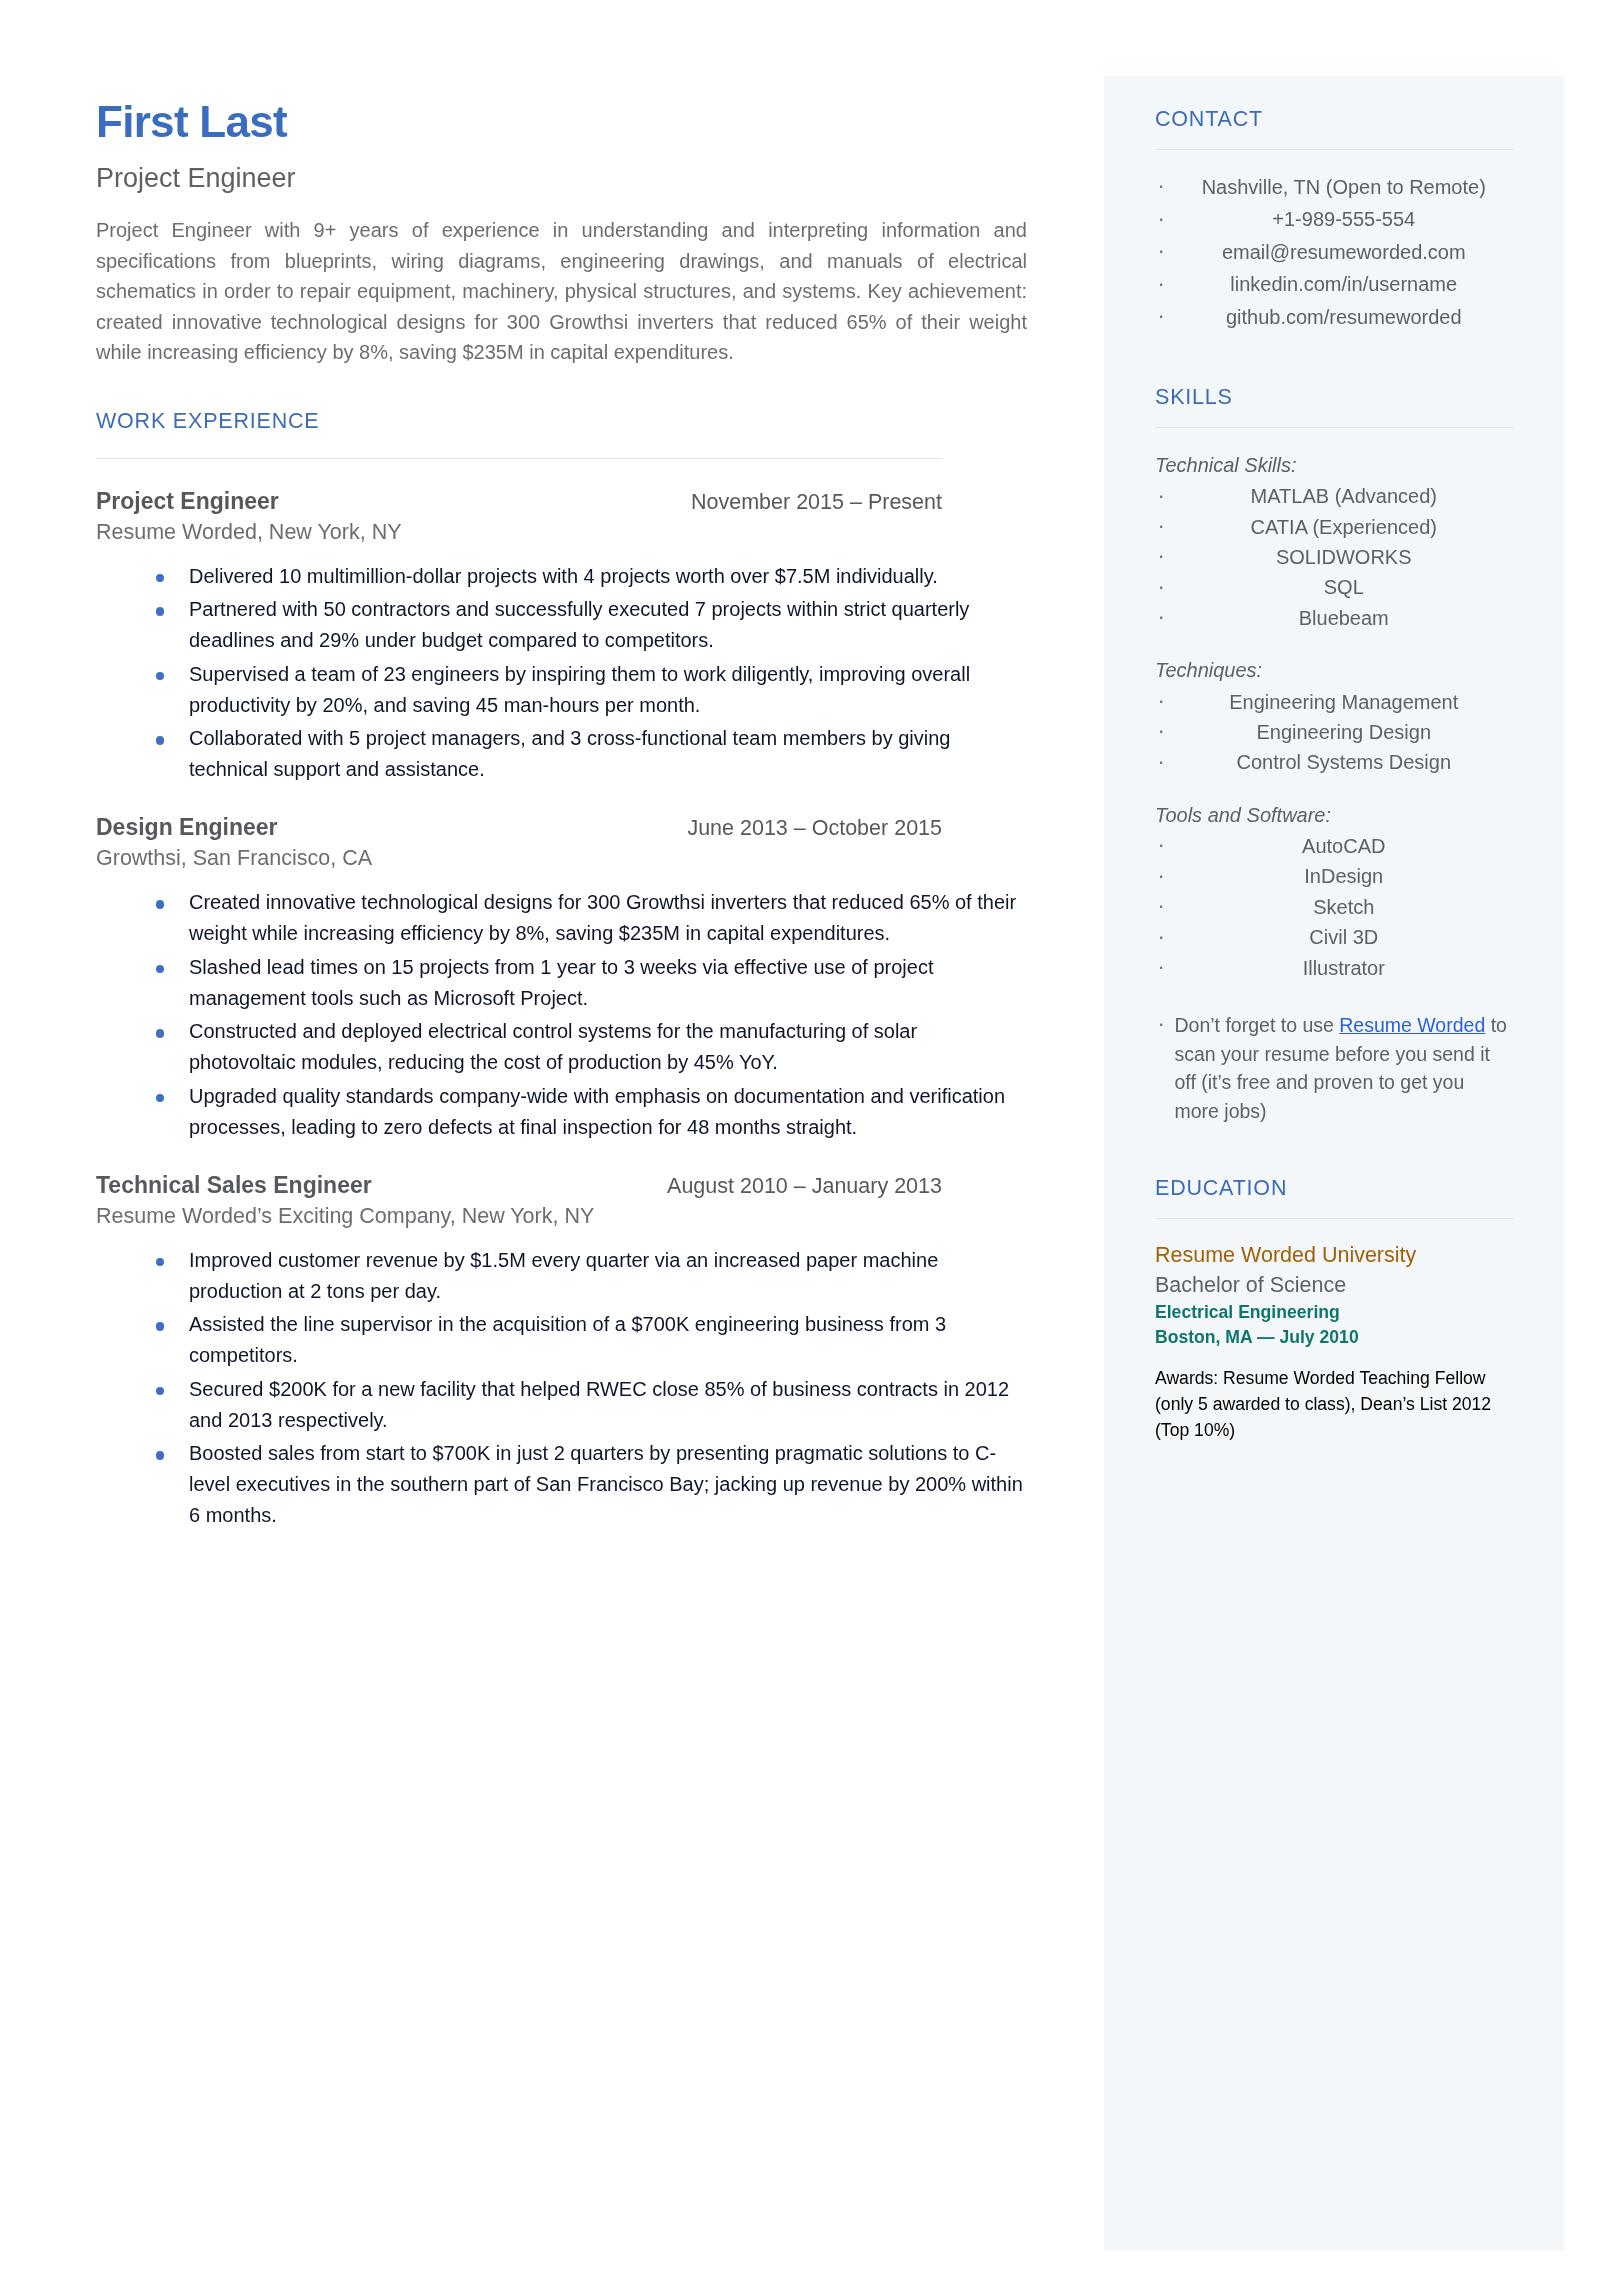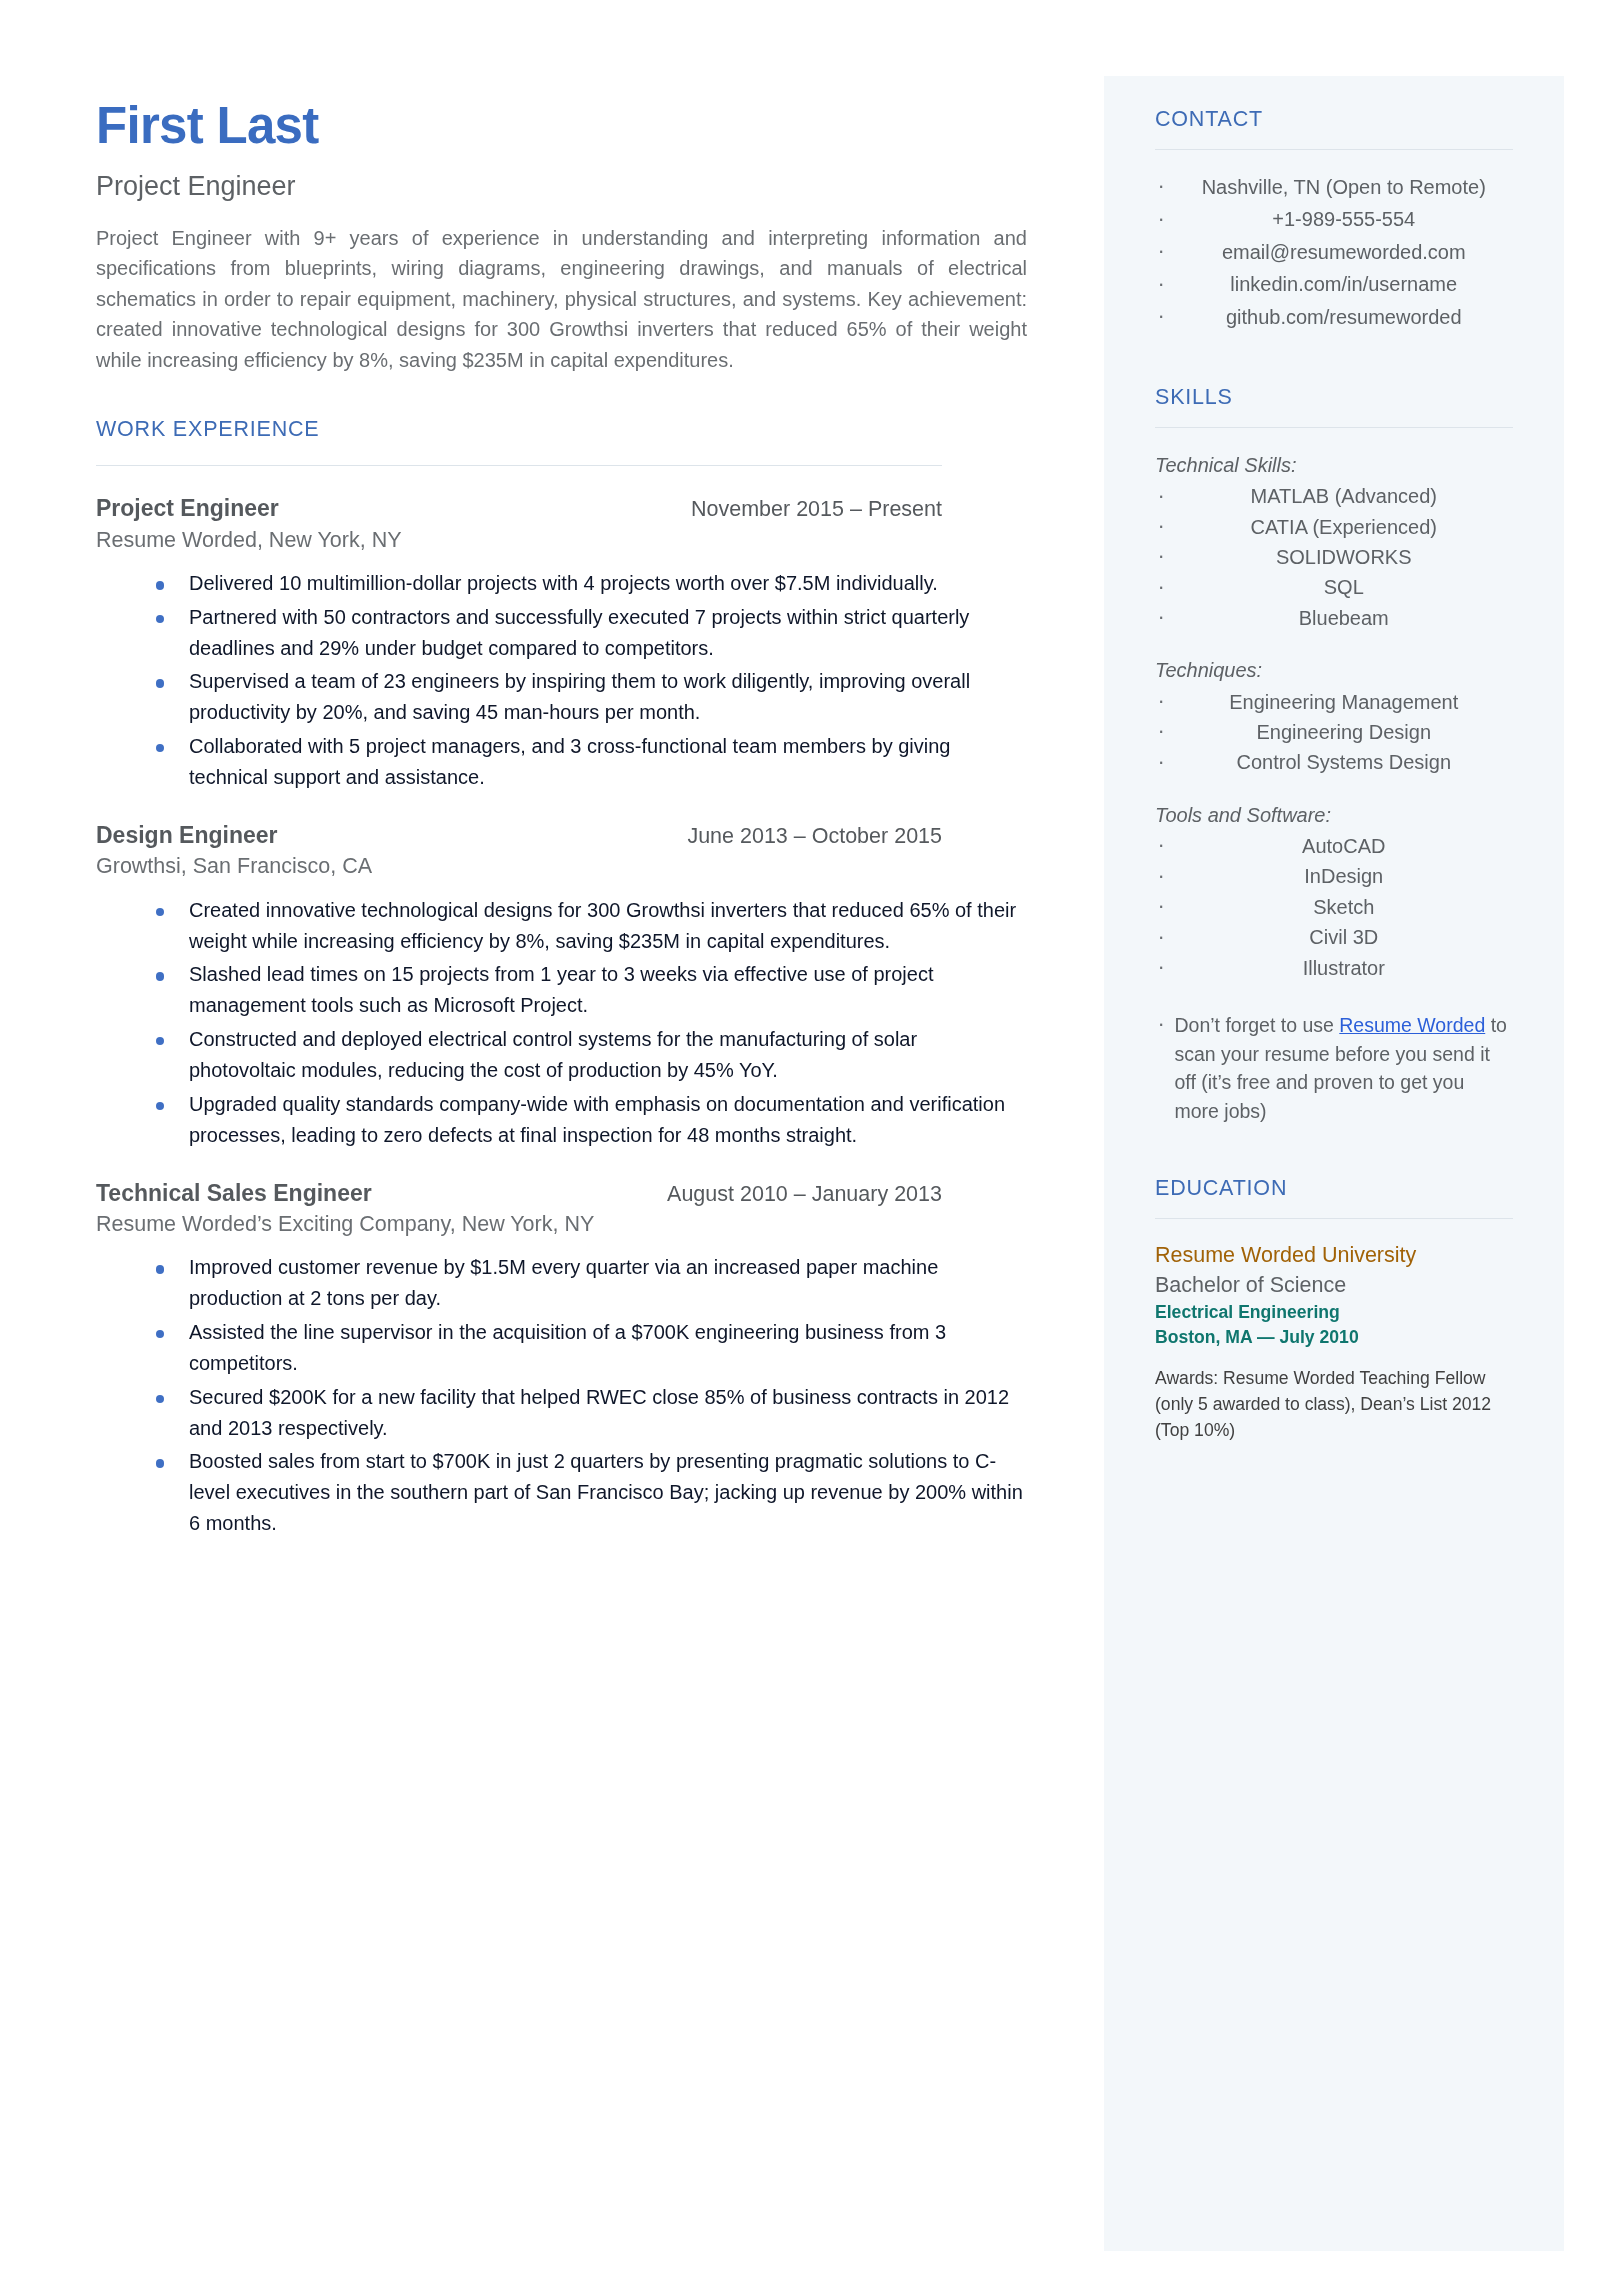--- a/index.html
+++ b/index.html
@@ -103,39 +103,39 @@
     line-height: 1.36;
   }
   .edu-minor, .edu-loc {
     font-size: 17.6px;
     color: #0f766e;
     line-height: 1.42;
     font-weight: bold;
   }
   .edu-awards {
     font-size: 17.6px;
-    color: #404040;
+    color: #000000;
     line-height: 1.48;
     margin-top: 15.6px;
   }
 
   .sec-gap-lg { height: 42px; }
   .sec-gap-xl { height: 51px; }
 
   
   .main {
     position: absolute;
     left: 96px;
     top: 98px;
     width: 931px;
   }
 
   .name {
     color: #3a6cc0;
-    font-size: 51px;
+    font-size: 44px;
     font-weight: bold;
     letter-spacing: -0.7px;
     line-height: 1.1;
   }
   .role {
     color: #5d6165;
     font-size: 27px;
     line-height: 1.2;
     margin-top: 15.6px;
   }

